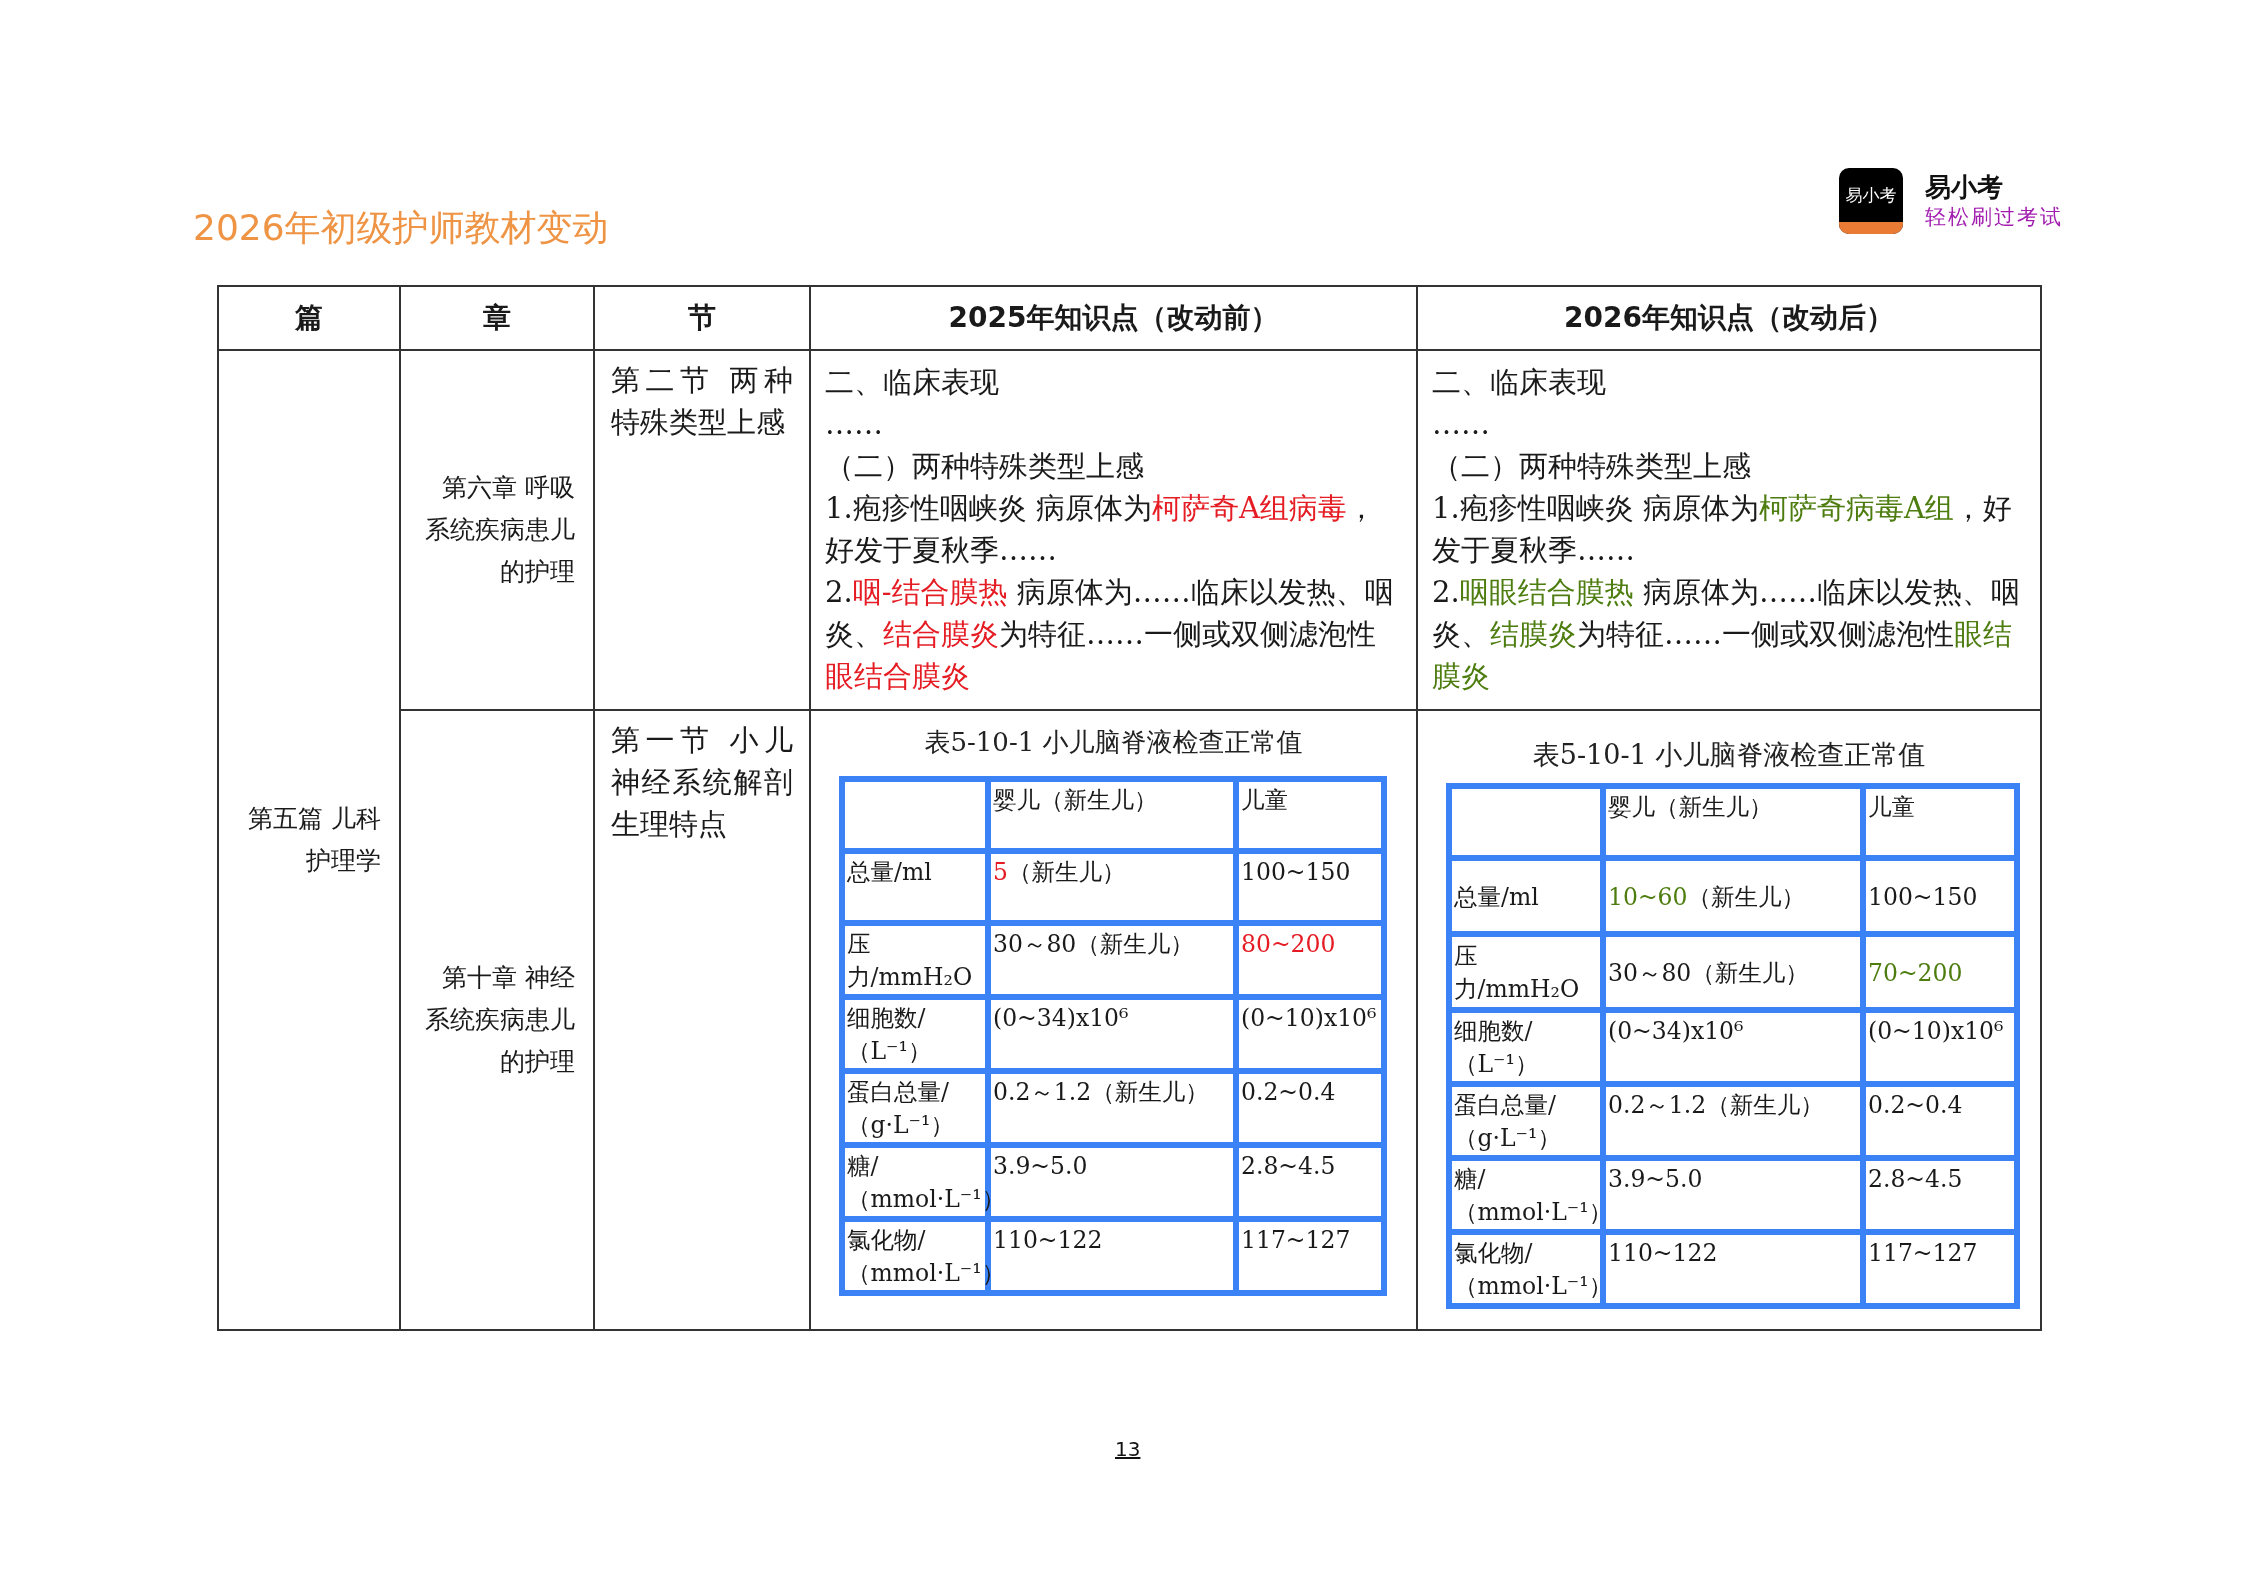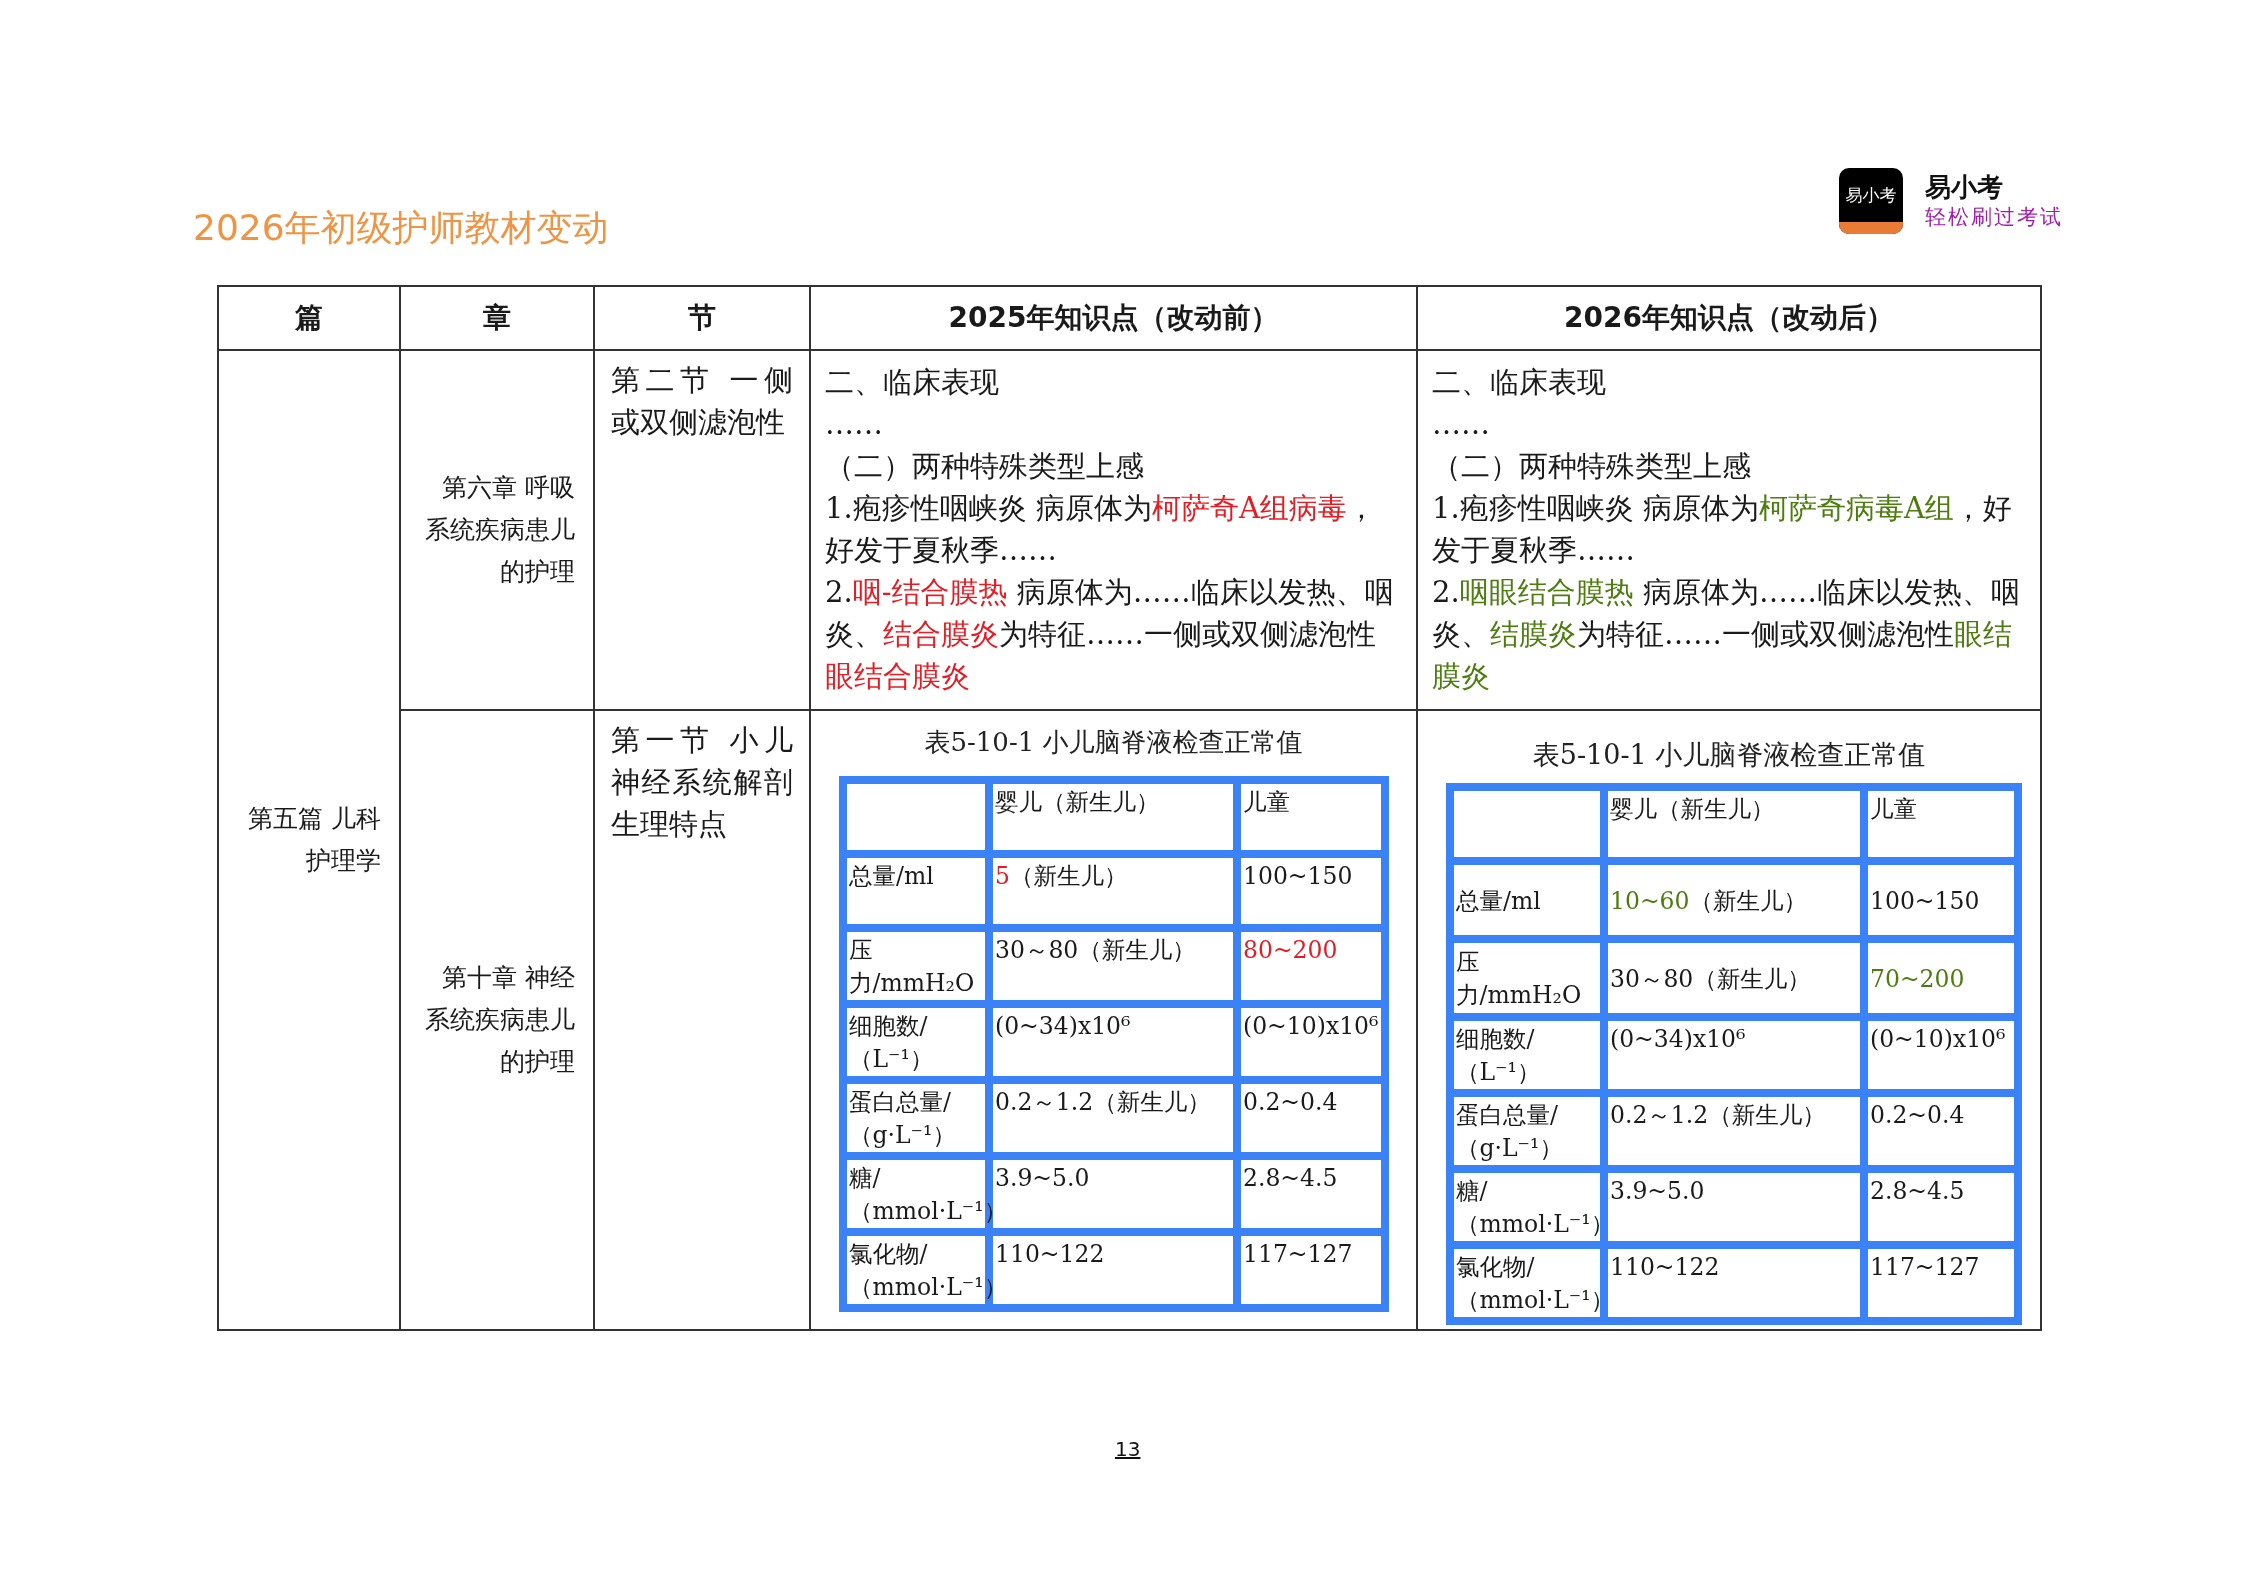--- a/index.html
+++ b/index.html
@@ -24,21 +24,21 @@
   .cell-center { text-align:right; vertical-align:middle !important; font-size:25px; line-height:42px; }
   .cell-sec { font-size:29px; line-height:42px; padding:8px 16px 0 16px !important; text-align:justify; }
   .content { font-size:29px; line-height:42px; padding:10px 14px 12px 14px !important; }
   .red { color:#e51c23; }
   .blue { color:#4d7c0f;margin-top:21px; }
   .chap-inner { padding:0 18px; }
 
   .subwrap { padding:14px 0 0 0; }
   .subcap { text-align:center; font-size:26px; margin:0 0 16px 0; color:#222; }
   table.sub { border-collapse:collapse; table-layout:fixed; margin-left:28px; }
-  table.sub td { border:8px solid #3b82f6; font-size:23.5px; line-height:33px; padding:2px 2px 0 2px; vertical-align:top; height:64px; }
+  table.sub td { border:6px solid #3b82f6; font-size:23.5px; line-height:33px; padding:2px 2px 0 2px; vertical-align:top; height:64px; }
   table.sub td.first { letter-spacing:0px; }
   .pagenum { position:absolute; left:1115px; top:1437px; font-size:20px; font-family:"DejaVu Sans","Liberation Sans",sans-serif; color:#111;text-decoration:underline; }
 </style>
 </head>
 <body>
 
 <div class="title">2026年初级护师教材变动</div>
 
 <div class="brand">
   <div class="brand-logo">
@@ -69,21 +69,21 @@
     </tr>
   </thead>
   <tbody>
     <tr style="height:357px;">
       <td rowspan="2" class="cell-center">
         <div class="chap-inner">第五篇 儿科护理学</div>
       </td>
       <td class="cell-center">
         <div class="chap-inner">第六章 呼吸系统疾病患儿的护理</div>
       </td>
-      <td class="cell-sec">第二节 一侧或双侧滤泡性</td>
+      <td class="cell-sec">第二节 两种特殊类型上感</td>
       <td class="content">
         <div>二、临床表现</div>
         <div>……</div>
         <div>（二）两种特殊类型上感</div>
         <div><span>1.疱疹性咽峡炎 病原体为</span><span class="red">柯萨奇A组病毒</span><span>，好发于夏秋季……</span></div>
         <div><span>2.</span><span class="red">咽-结合膜热</span><span> 病原体为……临床以发热、咽炎、</span><span class="red">结合膜炎</span><span>为特征……一侧或双侧滤泡性</span><span class="red">眼结合膜炎</span></div>
       </td>
       <td class="content">
         <div>二、临床表现</div>
         <div>……</div>

